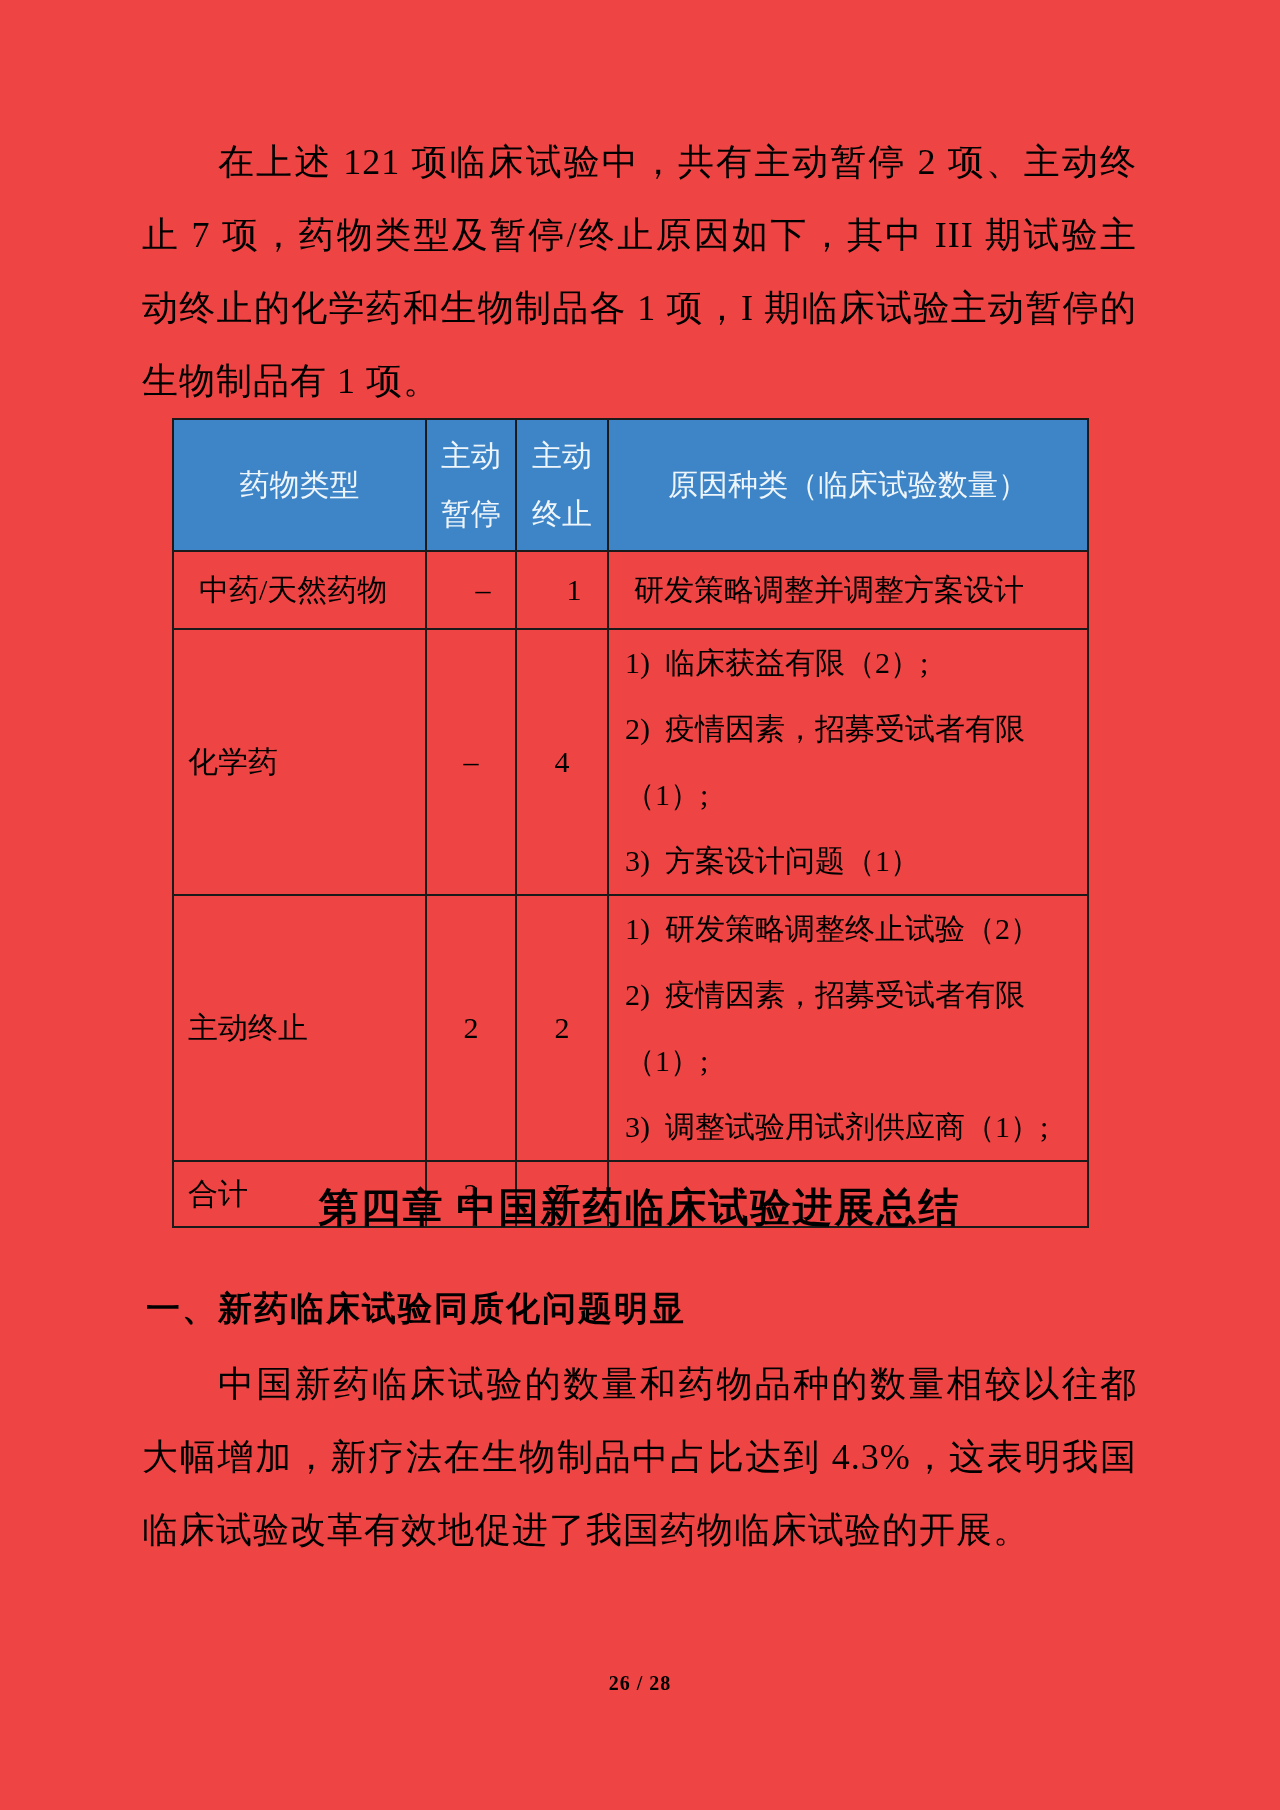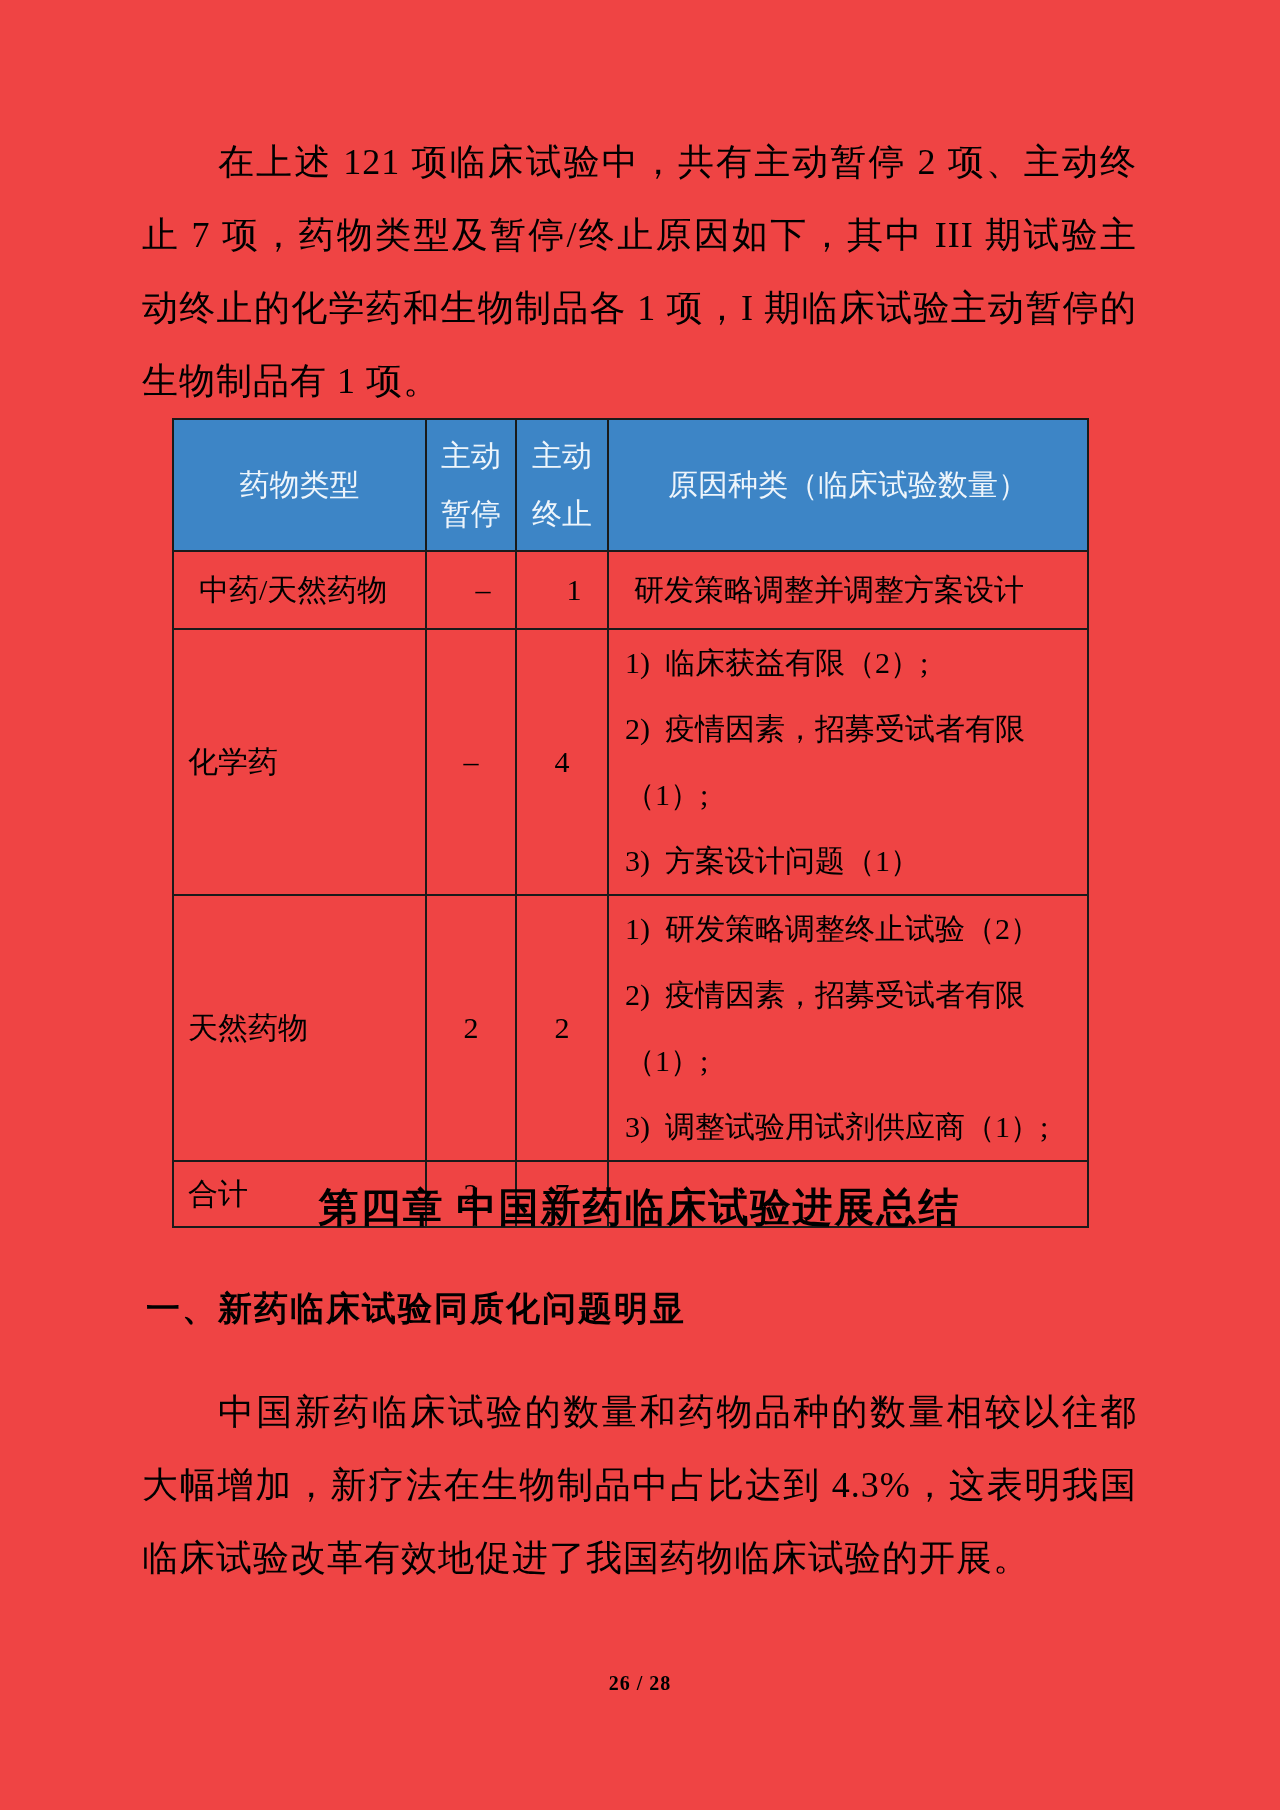--- a/index.html
+++ b/index.html
@@ -51,21 +51,21 @@
     text-align:center;
     font-size:40px; font-weight:bold; letter-spacing:2px;
     font-family:"Liberation Serif","DejaVu Serif",serif;
   }
   .section {
     position:absolute; top:1282px; left:142px; width:995px;
     margin:4px;
     font-size:34px; font-weight:bold; letter-spacing:2px;
     font-family:"Liberation Sans","DejaVu Sans",sans-serif;
   }
-  .block-p23 { position:absolute; top:1376px; left:142px; width:995px; }
+  .block-p23 { position:absolute; top:1348px; left:142px; width:995px; }
   .footer {
     position:absolute; top:1672px; left:0; width:1280px;
     text-align:center;
     font-size:20px; font-weight:bold; letter-spacing:1px;
   }
 </style>
 </head>
 <body>
 
 <div class="page">
@@ -102,21 +102,21 @@
         <td class="c-type">化学药</td>
         <td class="c-num">–</td>
         <td class="c-num">4</td>
         <td class="c-reason">
           <div class="reason-line">1)  临床获益有限（2）;</div>
           <div class="reason-line">2)  疫情因素，招募受试者有限（1）;</div>
           <div class="reason-line">3)  方案设计问题（1）</div>
         </td>
       </tr>
       <tr class="r-multi">
-        <td class="c-type">天然药物</td>
+        <td class="c-type">主动终止</td>
         <td class="c-num">2</td>
         <td class="c-num">2</td>
         <td class="c-reason">
           <div class="reason-line">1)  研发策略调整终止试验（2）</div>
           <div class="reason-line">2)  疫情因素，招募受试者有限（1）;</div>
           <div class="reason-line">3)  调整试验用试剂供应商（1）;</div>
         </td>
       </tr>
       <tr class="r-total">
         <td class="c-type">合计</td>

